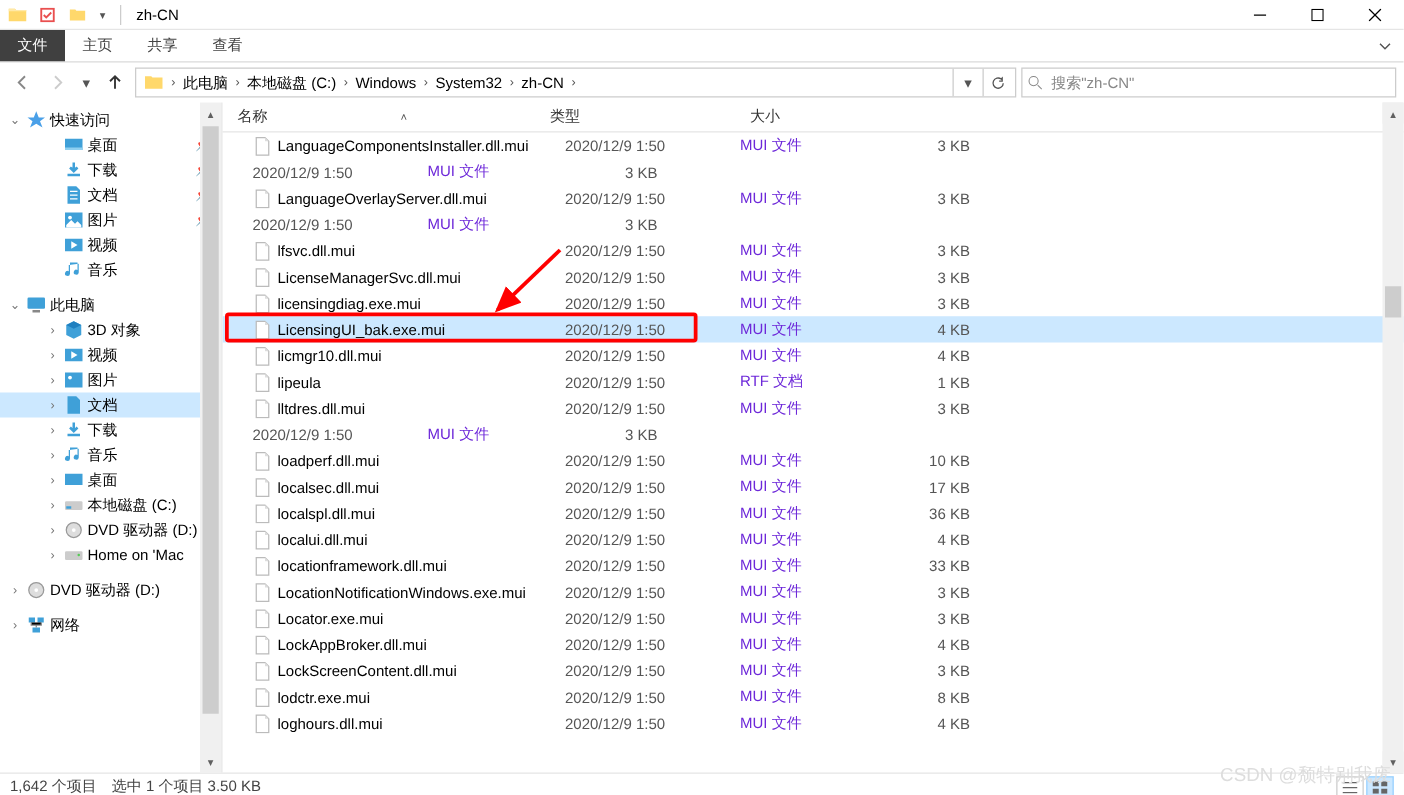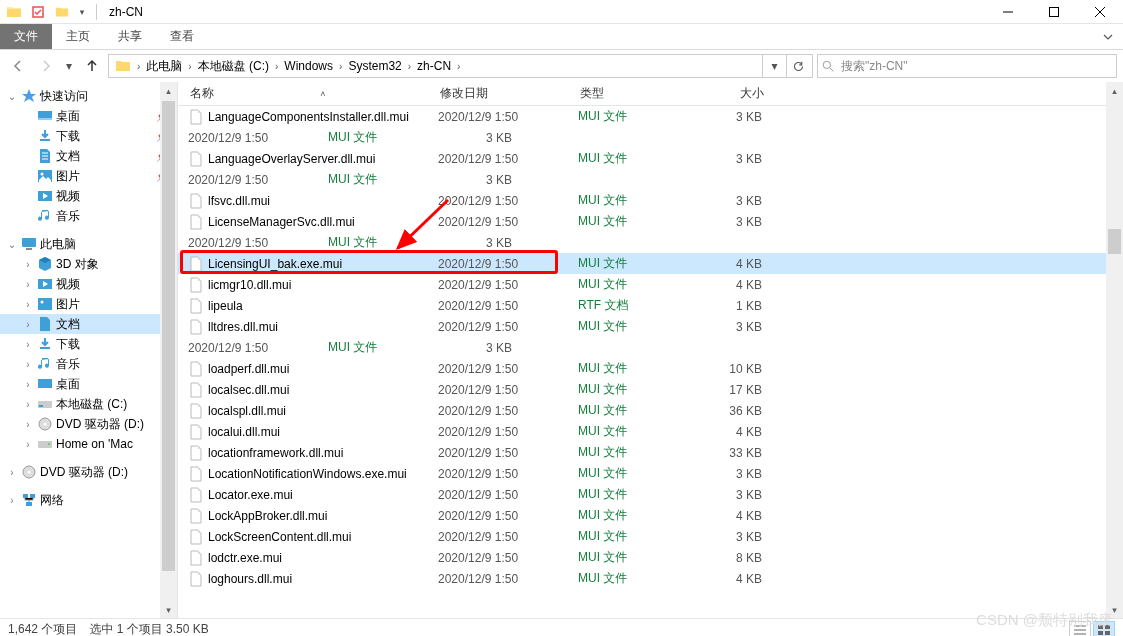--- a/index.html
+++ b/index.html
@@ -8,57 +8,57 @@
 .titlebar { height: 24px; display: flex; align-items: center; background: #fff; border-bottom: 1px solid #e5e5e5; }
 .titlebar .qat { display: flex; align-items: center; gap: 4px; padding: 0 4px; }
 .titlebar .qat-icon { width: 20px; height: 20px; display: flex; align-items: center; justify-content: center; }
 .titlebar .divider { width: 1px; height: 16px; background: #ccc; margin: 0 4px; }
 .titlebar .title { padding-left: 4px; color: #000; }
 .titlebar .win-controls { margin-left: auto; display: flex; }
 .titlebar .win-btn { width: 46px; height: 24px; display: flex; align-items: center; justify-content: center; color: #000; }
 
 .ribbon { height: 26px; display: flex; align-items: stretch; border-bottom: 1px solid #dadada; }
 .ribbon .tab { padding: 0 14px; display: flex; align-items: center; color: #444; cursor: pointer; }
-.ribbon .tab.file { background: #737373; color: #fff; }
+.ribbon .tab.file { background: #404040; color: #fff; }
 .ribbon .expand { margin-left: auto; width: 30px; display: flex; align-items: center; justify-content: center; color: #555; }
 
 .navbar { height: 32px; display: flex; align-items: center; padding: 2px 6px; gap: 4px; }
 .nav-btn { width: 24px; height: 24px; display: flex; align-items: center; justify-content: center; color: #999; border-radius: 2px; }
 .nav-drop { width: 14px; height: 24px; display: flex; align-items: center; justify-content: center; color: #555; }
 .addressbar { flex: 1; height: 24px; border: 1px solid #ccc; display: flex; align-items: center; padding: 0 2px; background: #fff; }
 .addressbar .crumb { padding: 0 4px; color: #000; cursor: pointer; display: flex; align-items: center; gap: 2px; height: 100%; }
 .addressbar .crumb-sep { color: #555; padding: 0 2px; font-size: 10px; }
 .addr-btn { width: 24px; height: 22px; display: flex; align-items: center; justify-content: center; border-left: 1px solid #ccc; color: #555; }
 .searchbox { width: 300px; height: 24px; border: 1px solid #ccc; display: flex; align-items: center; padding: 0 4px; background: #fff; color: #888; gap: 6px; }
 
 .main { display: flex; height: 536px; }
 .sidebar { width: 178px; border-right: 1px solid #e5e5e5; overflow: hidden; padding-top: 4px; position: relative; }
 .tree-item { height: 20px; display: flex; align-items: center; padding-left: 6px; gap: 3px; cursor: pointer; color: #000; }
 .tree-item.selected { background: #cce8ff; }
 .tree-item .chev { width: 12px; text-align: center; color: #777; font-size: 10px; }
 .tree-item .icon { width: 16px; height: 16px; display: flex; align-items: center; justify-content: center; }
 .tree-item .pin { margin-left: auto; margin-right: 8px; color: #888; font-size: 10px; }
-.indent1 { padding-left: 22px; }
+.indent1 { padding-left: 36px; }
 
 .content { flex: 1; display: flex; flex-direction: column; position: relative; }
 .col-headers { height: 24px; display: flex; align-items: center; border-bottom: 1px solid #e5e5e5; padding-left: 6px; color: #333; }
 .col-headers .col { display: flex; align-items: center; gap: 4px; padding: 0 6px; height: 100%; }
 .col-name { width: 250px; }
 .col-date { width: 140px; }
 .col-type { width: 116px; }
 .col-size { width: 80px; text-align: right; justify-content: flex-end; }
 .sort-arrow { font-size: 9px; color: #555; }
 
 .filelist { flex: 1; overflow: hidden; position: relative; }
-.row { height: 21px; display: flex; align-items: center; padding-left: 4px; cursor: pointer; }
+.row { height: 21px; display: flex; align-items: center; padding-left: 18px; cursor: pointer; }
 .row.selected { background: #cce8ff; }
 .row .cell { padding: 0 6px; overflow: hidden; text-overflow: ellipsis; white-space: nowrap; }
 .row .cname { width: 250px; display: flex; align-items: center; gap: 4px; }
 .row .cdate { width: 140px; color: #555; }
-.row .ctype { width: 116px; color: #15803d; }
+.row .ctype { width: 116px; color: #6d28d9; }
 .row .csize { width: 80px; text-align: right; color: #555; }
 .file-icon { width: 16px; height: 16px; display: flex; align-items: center; justify-content: center; flex-shrink: 0; }
 
 .statusbar { height: 22px; border-top: 1px solid #e5e5e5; display: flex; align-items: center; padding: 0 8px; gap: 12px; color: #444; }
 .statusbar .views { margin-left: auto; display: flex; gap: 2px; }
 .statusbar .vbtn { width: 22px; height: 18px; border: 1px solid #ccc; display: flex; align-items: center; justify-content: center; }
 .statusbar .vbtn.active { background: #cce8ff; border-color: #99d1ff; }
 
 .scrollbar { position: absolute; right: 0; top: 0; bottom: 0; width: 17px; background: #f0f0f0; display: flex; flex-direction: column; }
 .scroll-btn { height: 17px; display: flex; align-items: center; justify-content: center; color: #606060; font-size: 9px; background: #f0f0f0; }
@@ -396,23 +396,20 @@
       <div class="scroll-btn">▾</div>
     </div>
   </div>
 
   <div class="content">
     <div class="col-headers">
       <div class="col col-name">
           <span>名称</span>
           <span class="sort-arrow" style="margin:0 auto">˄</span>
         </div>
-      <div class="col col-date">
-          <span>修改日期</span>
-        </div>
       <div class="col col-type">
           <span>类型</span>
         </div>
       <div class="col col-size">
           <span>大小</span>
         </div>
     </div>
     <div class="filelist" id="filelist">
         <div class="row">
           <div class="cell cname">
@@ -474,20 +471,29 @@
                 <path fill="#ddd" d="M10 1v3h3"></path>
               </svg>
             </span>
             <span>LicenseManagerSvc.dll.mui</span>
           </div>
           <div class="cell cdate">2020/12/9 1:50</div>
           <div class="cell ctype">MUI 文件</div>
           <div class="cell csize">3 KB</div>
         </div>
         <div class="row">
+          <div class="cell cname">
+            <span class="file-icon">
+              <svg width="16" height="16" viewBox="0 0 16 16">
+                <path fill="#fff" stroke="#bbb" d="M3 1h7l3 3v11H3z"></path>
+                <path fill="#ddd" d="M10 1v3h3"></path>
+              </svg>
+            </span>
+            <span>licensingdiag.exe.mui</span>
+          </div>
           <div class="cell cdate">2020/12/9 1:50</div>
           <div class="cell ctype">MUI 文件</div>
           <div class="cell csize">3 KB</div>
         </div>
         <div class="row selected">
           <div class="cell cname">
             <span class="file-icon">
               <svg width="16" height="16" viewBox="0 0 16 16">
                 <path fill="#fff" stroke="#bbb" d="M3 1h7l3 3v11H3z"></path>
                 <path fill="#ddd" d="M10 1v3h3"></path>

